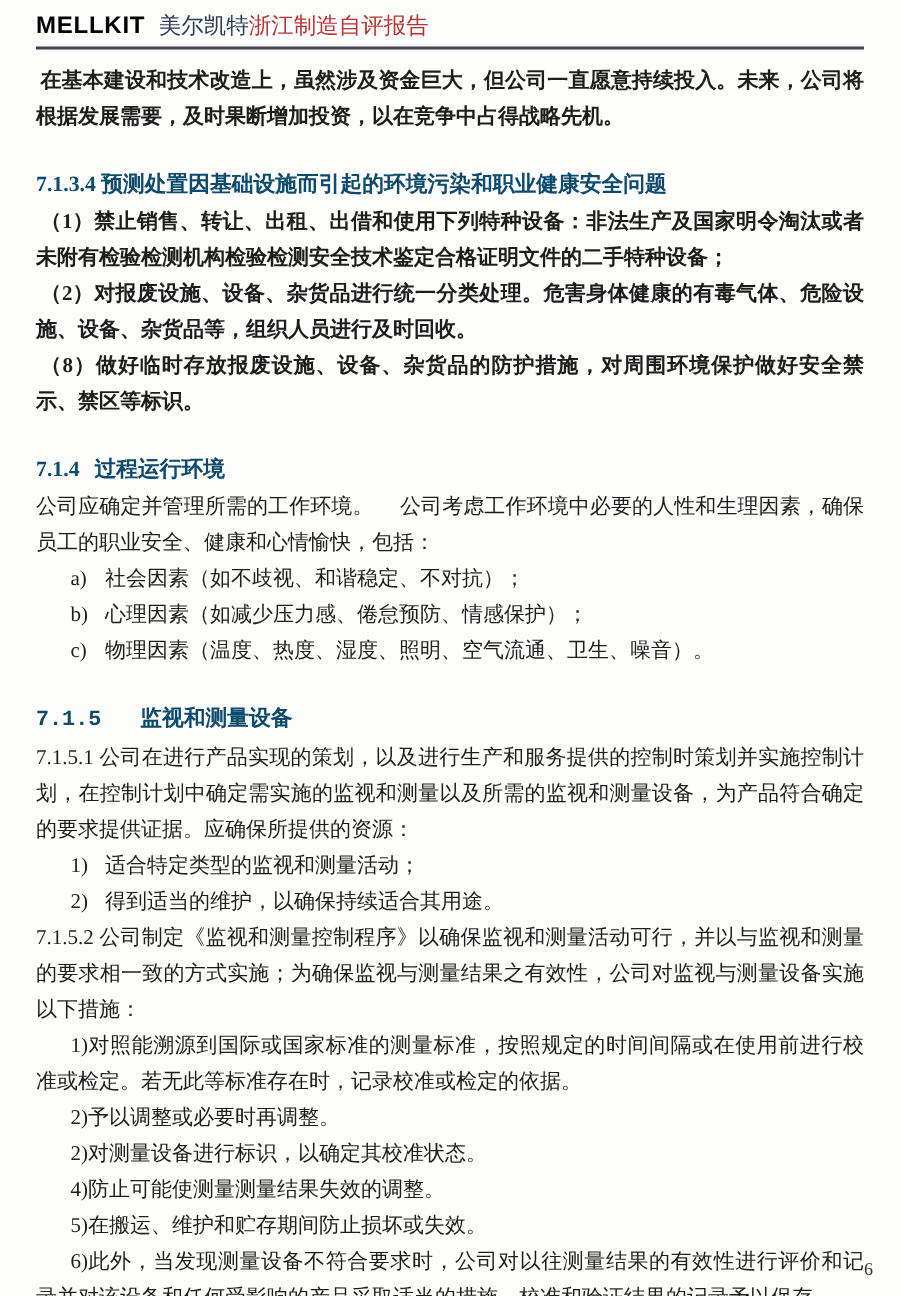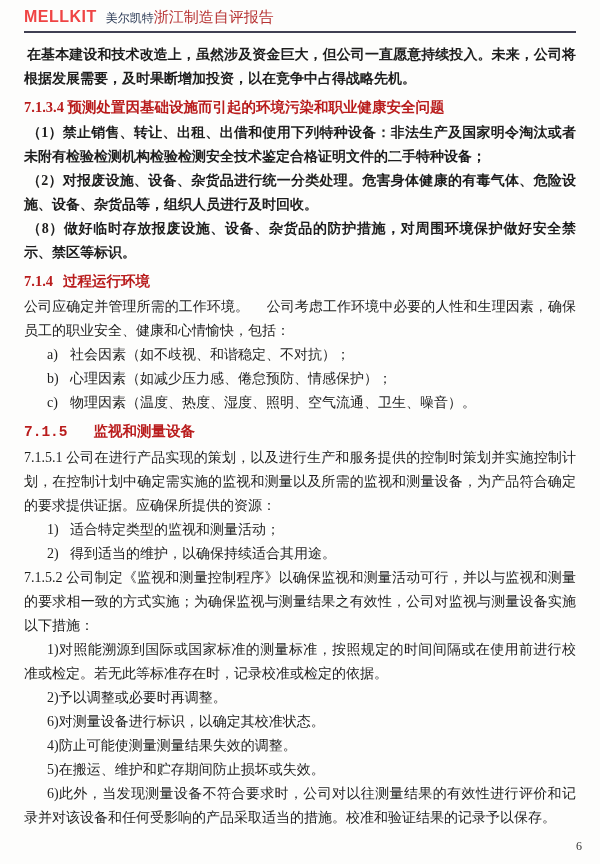--- a/index.html
+++ b/index.html
@@ -16,29 +16,29 @@
   }
   
   .hdr{
     border-bottom:2px solid #3f3f52;
     padding-bottom:4px;
     margin-bottom:10px;
     white-space:nowrap;
   }
   .hdr .brand{
     font-family:"Liberation Sans","DejaVu Sans",sans-serif;
-    font-size:16px;font-weight:bold;color:#ef4444;letter-spacing:0.5px;
+    font-size:16px;font-weight:bold;color:#000000;letter-spacing:0.5px;
   }
-  .hdr .brand-cn{font-size:12px;color:#2b3a55;margin-left:5px;}
+  .hdr .brand-cn{font-size:15px;color:#2b3a55;margin-left:5px;}
   .hdr .report-title{font-size:15px;color:#b73333;text-align:right;}
   
   .body-txt{font-size:14px;line-height:24px;}
   .para{margin:0;text-align:justify;}
   .ind-sm{text-indent:3px;font-weight:bold;}
-  .h{margin:4px 0 2px 0;font-size:14.5px;font-weight:bold;color:#b91c1c;line-height:24px;}
+  .h{margin:20px 0 2px 0;font-size:14.5px;font-weight:bold;color:#0c4a6e;line-height:24px;}
   .h .h-num{margin-right:10px;}
   .h .h-num-wide{margin-right:26px;font-family:Liberation Mono, monospace;}
   .lst{display:flex;padding-left:23px;margin:0;text-align:justify;}
   .lst .marker{flex:none;width:23px;}
   .lst .txt{flex:1;}
   .measure{margin:0;text-align:justify;text-indent:23px;}
   
   .pageno{
     position:absolute;right:18px;bottom:10px;
     font-size:12px;color:#333;
@@ -92,21 +92,21 @@
     </div>
     <div class="lst">
       <span class="marker">2)</span>
       <span class="txt">得到适当的维护，以确保持续适合其用途。</span>
     </div>
 
     <p class="para">7.1.5.2 公司制定《监视和测量控制程序》以确保监视和测量活动可行，并以与监视和测量的要求相一致的方式实施；为确保监视与测量结果之有效性，公司对监视与测量设备实施以下措施：</p>
 
     <p class="measure">1)对照能溯源到国际或国家标准的测量标准，按照规定的时间间隔或在使用前进行校准或检定。若无此等标准存在时，记录校准或检定的依据。</p>
     <p class="measure">2)予以调整或必要时再调整。</p>
-    <p class="measure">6)对测量设备进行标识，以确定其校准状态。</p>
+    <p class="measure">2)对测量设备进行标识，以确定其校准状态。</p>
     <p class="measure">4)防止可能使测量测量结果失效的调整。</p>
     <p class="measure">5)在搬运、维护和贮存期间防止损坏或失效。</p>
     <p class="measure">6)此外，当发现测量设备不符合要求时，公司对以往测量结果的有效性进行评价和记录并对该设备和任何受影响的产品采取适当的措施。校准和验证结果的记录予以保存。</p>
 
   </div>
 
   <span class="pageno">6</span>
 </div>
 
 </body></html>

